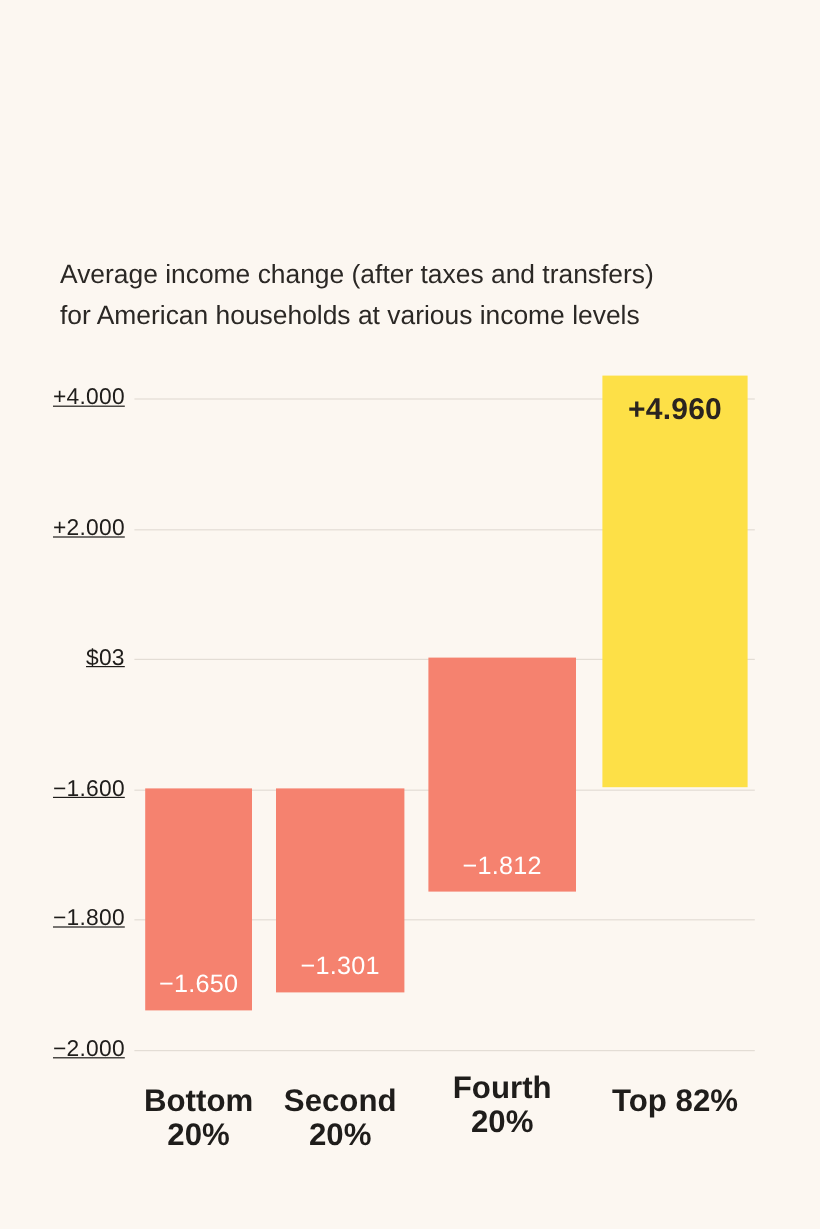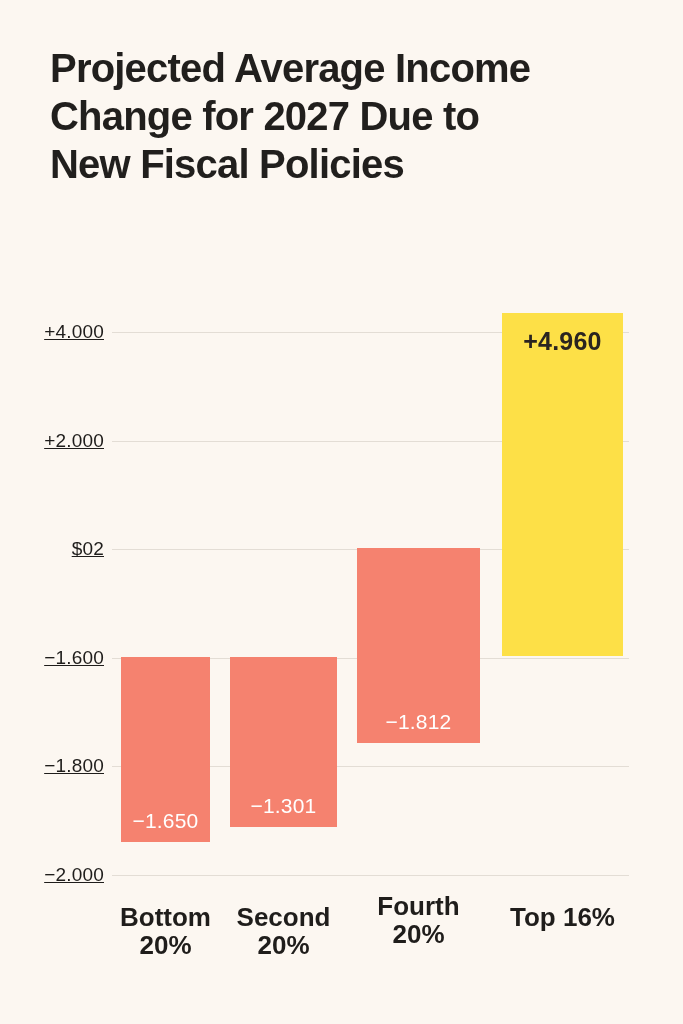--- a/index.html
+++ b/index.html
@@ -95,30 +95,29 @@
     line-height: 28px;
     font-weight: 700;
     color: #1F1D1B;
     white-space: pre-line;
   }
 </style>
 </head>
 <body>
 
 <div class="canvas">
-  <h1 class="chart-title">Projected Average Income
-Change for 2027 Due to
-New Fiscal Policies</h1>
+  <p class="chart-subtitle">Average income change (after taxes and transfers)
+for American households at various income levels</p>
   <div class="plot-area">
       <div class="gridline" style="left: 112px; width: 517px; top: 332px; background: rgb(227, 221, 213);"></div>
       <div class="y-tick-label" style="left: 24px; width: 80px; top: 332px;">+4.000</div>
       <div class="gridline" style="left: 112px; width: 517px; top: 440.6px; background: rgb(227, 221, 213);"></div>
       <div class="y-tick-label" style="left: 24px; width: 80px; top: 440.6px;">+2.000</div>
       <div class="gridline" style="left: 112px; width: 517px; top: 549.2px; background: rgb(227, 221, 213);"></div>
-      <div class="y-tick-label" style="left: 24px; width: 80px; top: 549.2px;">$02</div>
+      <div class="y-tick-label" style="left: 24px; width: 80px; top: 549.2px;">$03</div>
       <div class="gridline" style="left: 112px; width: 517px; top: 657.8px; background: rgb(227, 221, 213);"></div>
       <div class="y-tick-label" style="left: 24px; width: 80px; top: 657.8px;">−1.600</div>
       <div class="gridline" style="left: 112px; width: 517px; top: 766.4px; background: rgb(227, 221, 213);"></div>
       <div class="y-tick-label" style="left: 24px; width: 80px; top: 766.4px;">−1.800</div>
       <div class="gridline" style="left: 112px; width: 517px; top: 875px; background: rgb(227, 221, 213);"></div>
       <div class="y-tick-label" style="left: 24px; width: 80px; top: 875px;">−2.000</div>
       <div class="bar" style="left: 121px; top: 657px; width: 89px; height: 185px; background: rgb(245, 130, 111);">
         <div class="bar-value-label negative">−1.650</div>
       </div>
       <div class="category-label" style="left: 165.5px; top: 903px;">Bottom
@@ -129,15 +128,15 @@
       <div class="category-label" style="left: 283.5px; top: 903px;">Second
 20%</div>
       <div class="bar" style="left: 357px; top: 548px; width: 123px; height: 195px; background: rgb(245, 130, 111);">
         <div class="bar-value-label negative">−1.812</div>
       </div>
       <div class="category-label" style="left: 418.5px; top: 876px; margin-top: 16px;">Fourth
 20%</div>
       <div class="bar" style="left: 502px; top: 313px; width: 121px; height: 343px; background: #fde047;">
         <div class="bar-value-label positive">+4.960</div>
       </div>
-      <div class="category-label" style="left: 562.5px; top: 903px;">Top 16%</div>
+      <div class="category-label" style="left: 562.5px; top: 903px;">Top 82%</div>
     </div>
 </div>
 
 </body></html>

